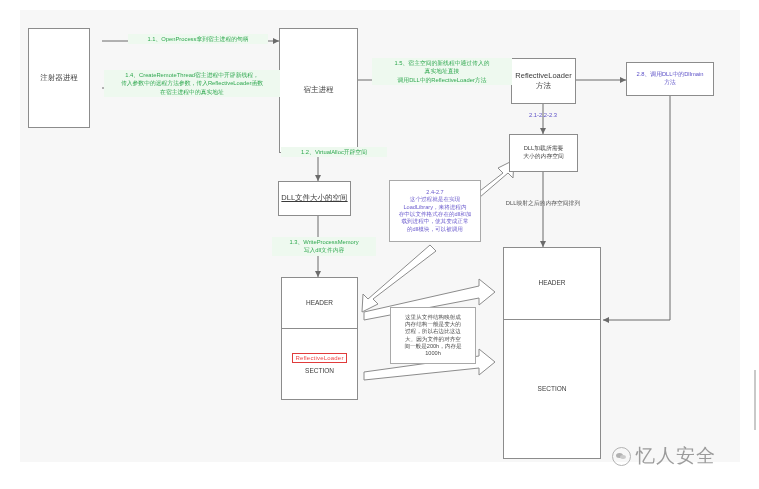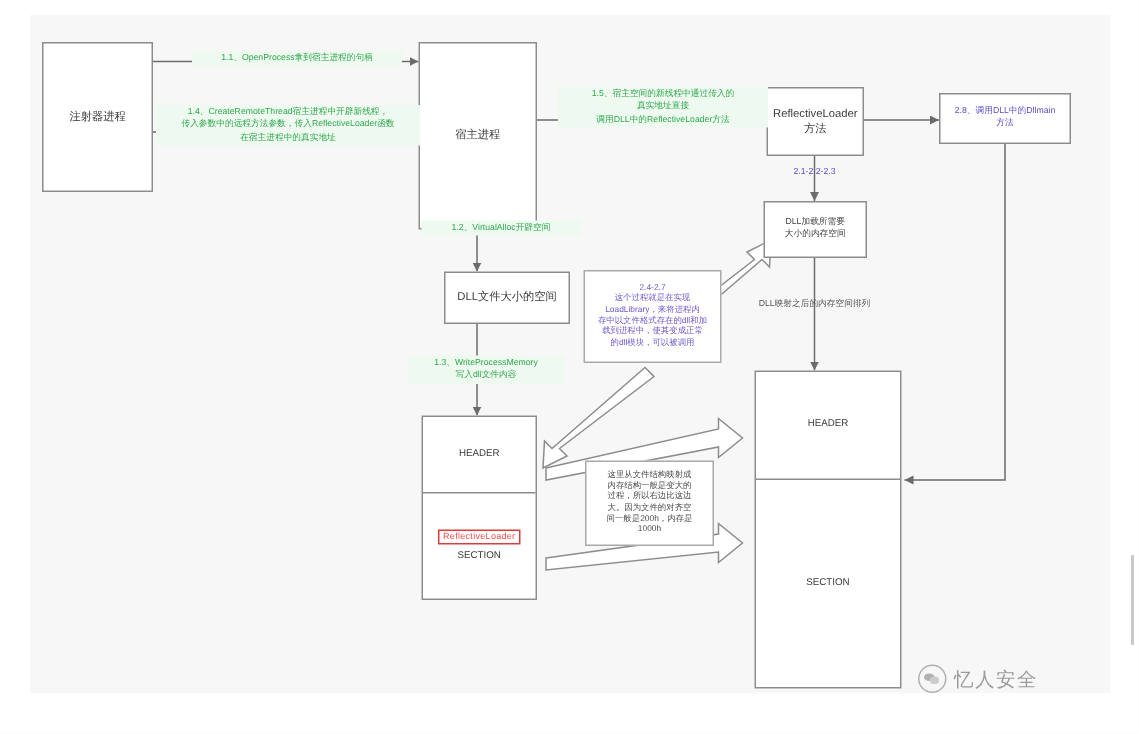--- a/index.html
+++ b/index.html
@@ -69,21 +69,21 @@
     white-space:pre-line;
     box-sizing:border-box;
   }
   .lbl.blue{color:#5b4fc7;background:transparent;}
   .lbl.gray{color:#555;background:transparent;}
   svg.wires{position:absolute;left:0;top:0;width:759px;height:489px;pointer-events:none;}
   .wm{
     position:absolute;
     display:flex;align-items:center;gap:5px;
     color:#7d7d7d;
-    font-size:13px;
+    font-size:19px;
     opacity:.75;
     letter-spacing:1px;
   }
   .wm-ico{
     width:17px;height:17px;border-radius:50%;
     border:1.4px solid #9a9a9a;
     position:relative;
   }
   .wm-ico:before{
     content:"";position:absolute;left:3px;top:5px;
@@ -128,29 +128,29 @@
 
     <path d="M364,312 L479,286 L479,279 L495,292 L479,305 L479,298 L364,320 z" fill="#ffffff" stroke="#8c8c8c" stroke-width="1"></path>
 
     <path d="M364,372 L479,356 L479,349 L495,362 L479,375 L479,368 L364,380 z" fill="#ffffff" stroke="#8c8c8c" stroke-width="1"></path>
 
     <path d="M430,245 L368,299 L363,294 L362,312 L378,304 L373,299 L436,251 z" fill="#ffffff" stroke="#8c8c8c" stroke-width="1"></path>
 
     <path d="M444,228 L508,173 L513,178 L514,160 L498,168 L503,173 L440,222 z" fill="#ffffff" stroke="#8c8c8c" stroke-width="1"></path>
   </svg>
 
-  <div class="box" style="left:28px;top:28px;width:74px;height:100px;">
+  <div class="box" style="left:28px;top:28px;width:62px;height:100px;">
     <span>注射器进程</span>
   </div>
 
   <div class="box" style="left:279px;top:28px;width:79px;height:125px;">
     <span>宿主进程</span>
   </div>
 
-  <div class="box" style="left:296px;top:181px;width:84px;height:35px;">
+  <div class="box" style="left:278px;top:181px;width:73px;height:35px;text-decoration:underline;">
     <span>DLL文件大小的空间</span>
   </div>
 
   <div class="box" style="left:511px;top:58px;width:65px;height:46px;white-space:pre-line;">
     <span>ReflectiveLoader
 方法</span>
   </div>
 
   <div class="box mem" style="left:509px;top:134px;width:69px;height:38px;white-space:pre-line;font-size:5.8px;">
     <span>DLL加载所需要

